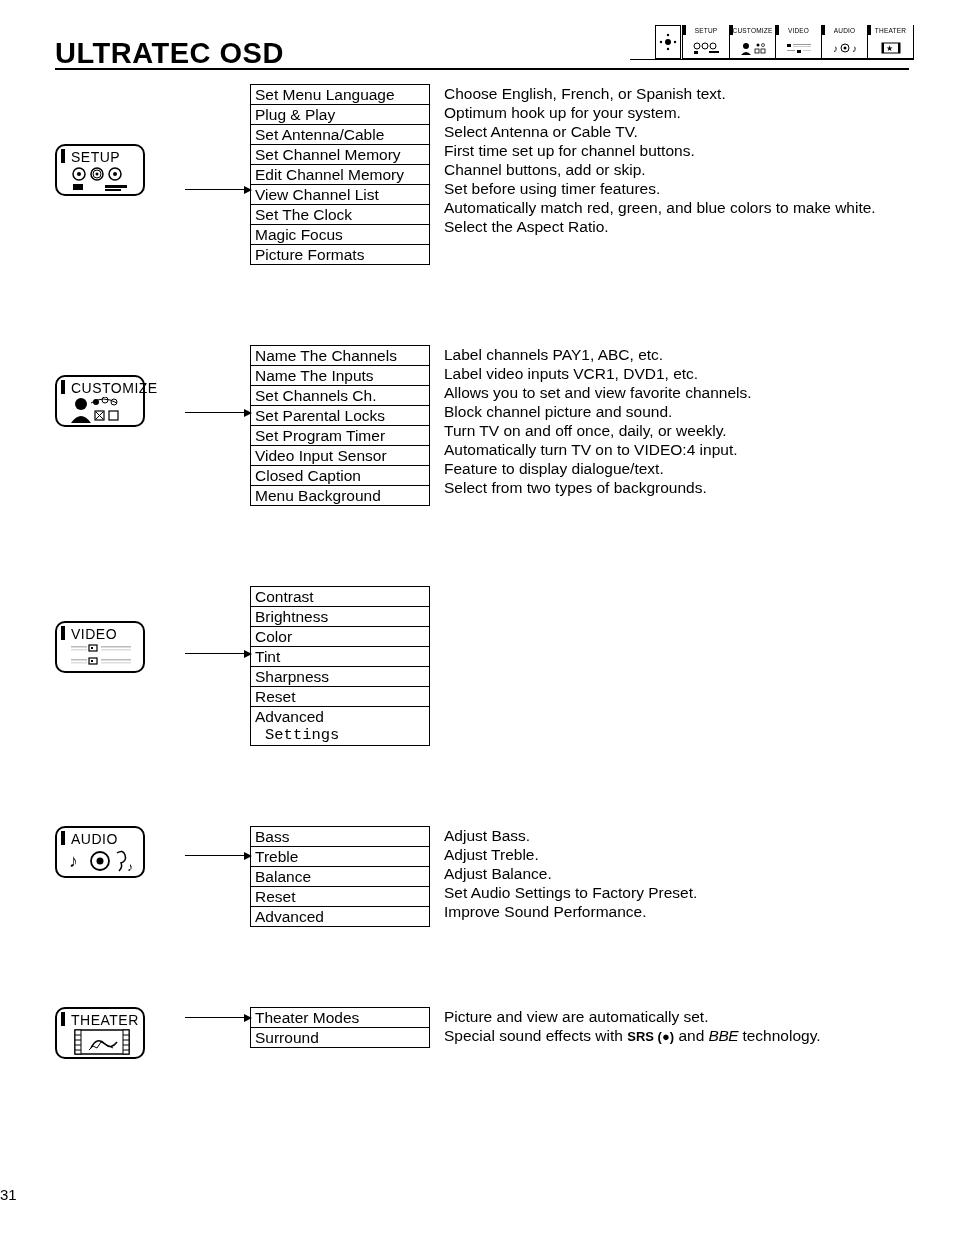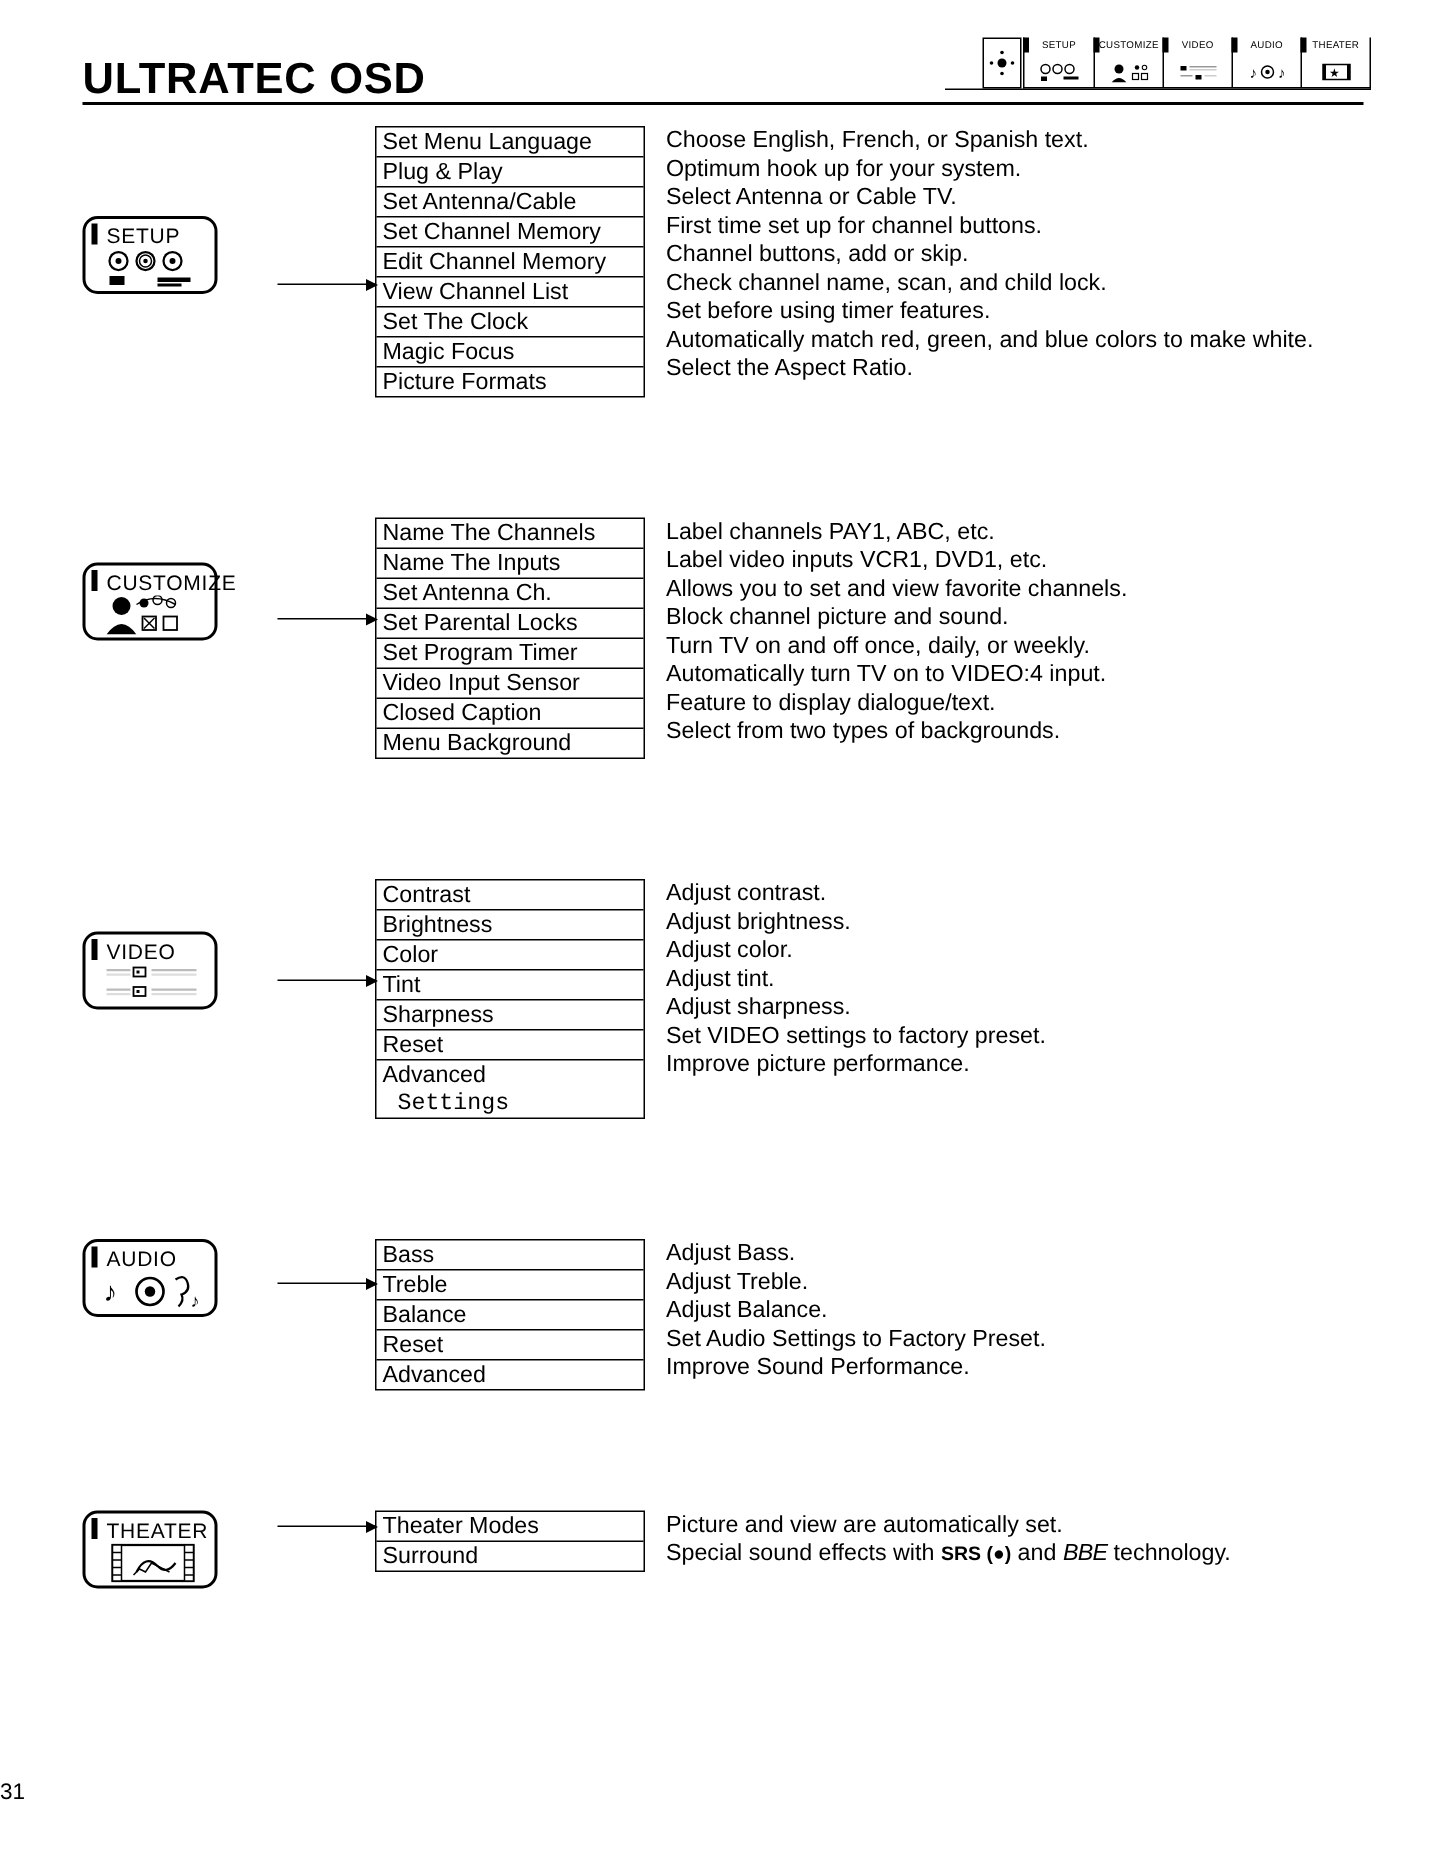--- a/index.html
+++ b/index.html
@@ -309,21 +309,20 @@
             <div class="menu-row">Magic Focus</div>
             <div class="menu-row">Picture Formats</div>
           </div>
         </div>
         <div class="desc-col">
           <div class="desc-row">Choose English, French, or Spanish text.</div>
           <div class="desc-row">Optimum hook up for your system.</div>
           <div class="desc-row">Select Antenna or Cable TV.</div>
           <div class="desc-row">First time set up for channel buttons.</div>
           <div class="desc-row">Channel buttons, add or skip.</div>
-          <div class="desc-row">Check channel name, scan, and child lock.</div>
           <div class="desc-row">Set before using timer features.</div>
           <div class="desc-row">Automatically match red, green, and blue colors to make white.</div>
           <div class="desc-row">Select  the Aspect Ratio.</div>
         </div>
       </div>
       <div class="section cust">
         <div class="icon-col">
           <div class="icon-frame">
             <div class="icon-title">CUSTOMIZE</div>
             <div class="icon-body">
@@ -342,21 +341,21 @@
             </div>
           </div>
         </div>
         <div class="arrow-col">
           <div class="arrow" style="top: 67px;"></div>
         </div>
         <div class="menu-col">
           <div class="menu-box">
             <div class="menu-row">Name The Channels</div>
             <div class="menu-row">Name The Inputs</div>
-            <div class="menu-row">Set Antenna Ch.</div>
+            <div class="menu-row">Set Channels Ch.</div>
             <div class="menu-row">Set Parental Locks</div>
             <div class="menu-row">Set Program Timer</div>
             <div class="menu-row">Video Input Sensor</div>
             <div class="menu-row">Closed Caption</div>
             <div class="menu-row">Menu Background</div>
           </div>
         </div>
         <div class="desc-col">
           <div class="desc-row">Label channels PAY1, ABC, etc.</div>
           <div class="desc-row">Label video inputs VCR1, DVD1, etc.</div>
@@ -397,30 +396,20 @@
           <div class="menu-box">
             <div class="menu-row">Contrast</div>
             <div class="menu-row">Brightness</div>
             <div class="menu-row">Color</div>
             <div class="menu-row">Tint</div>
             <div class="menu-row">Sharpness</div>
             <div class="menu-row">Reset</div>
             <div class="menu-row">Advanced</div>
             <div class="menu-row cont">  Settings</div>
           </div>
-        </div>
-        <div class="desc-col">
-          <div class="desc-row">Adjust contrast.</div>
-          <div class="desc-row">Adjust brightness.</div>
-          <div class="desc-row">Adjust color.</div>
-          <div class="desc-row">Adjust tint.</div>
-          <div class="desc-row">Adjust sharpness.</div>
-          <div class="desc-row">Set VIDEO settings to factory preset.</div>
-          <div class="desc-row">Improve picture performance.</div>
-          <div class="desc-row">&nbsp;</div>
         </div>
       </div>
       <div class="section audio">
         <div class="icon-col">
           <div class="icon-frame">
             <div class="icon-title">AUDIO</div>
             <div class="icon-body">
               <svg width="70" height="28">
                 <text x="2" y="20" font-size="18">♪</text>
                 <circle cx="33" cy="14" r="9" fill="none" stroke="#000" stroke-width="1.8"></circle>

